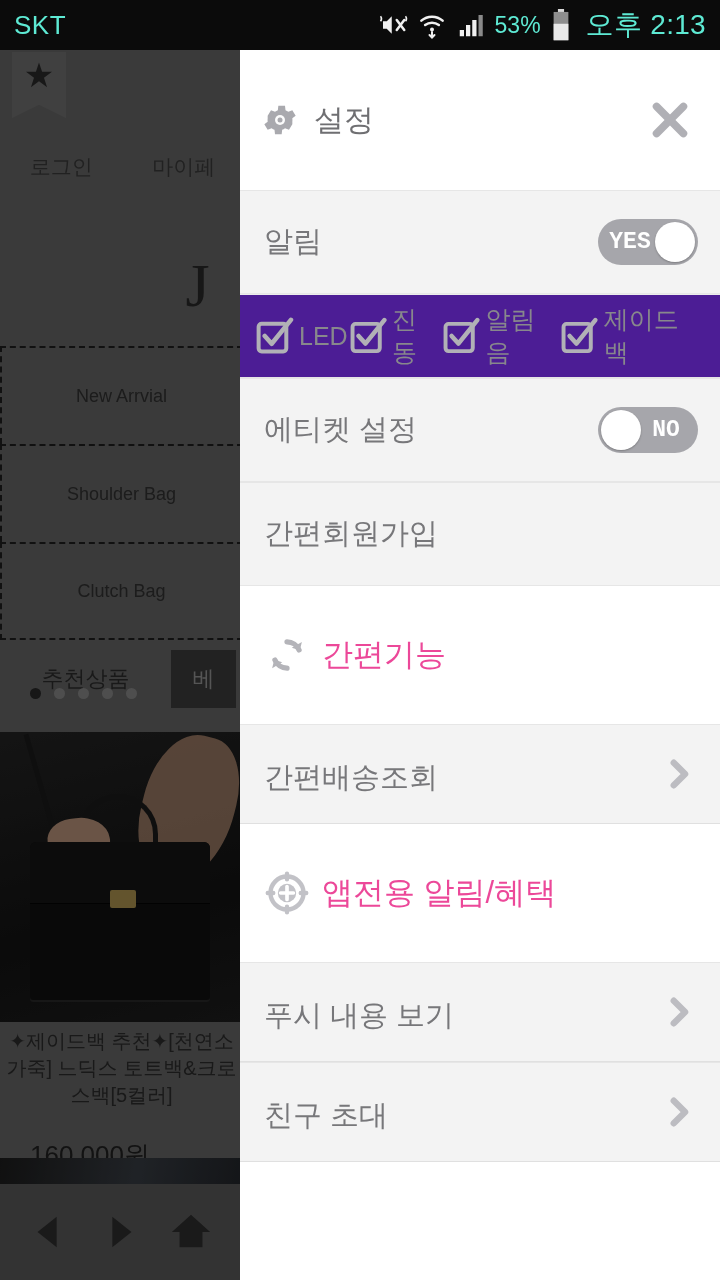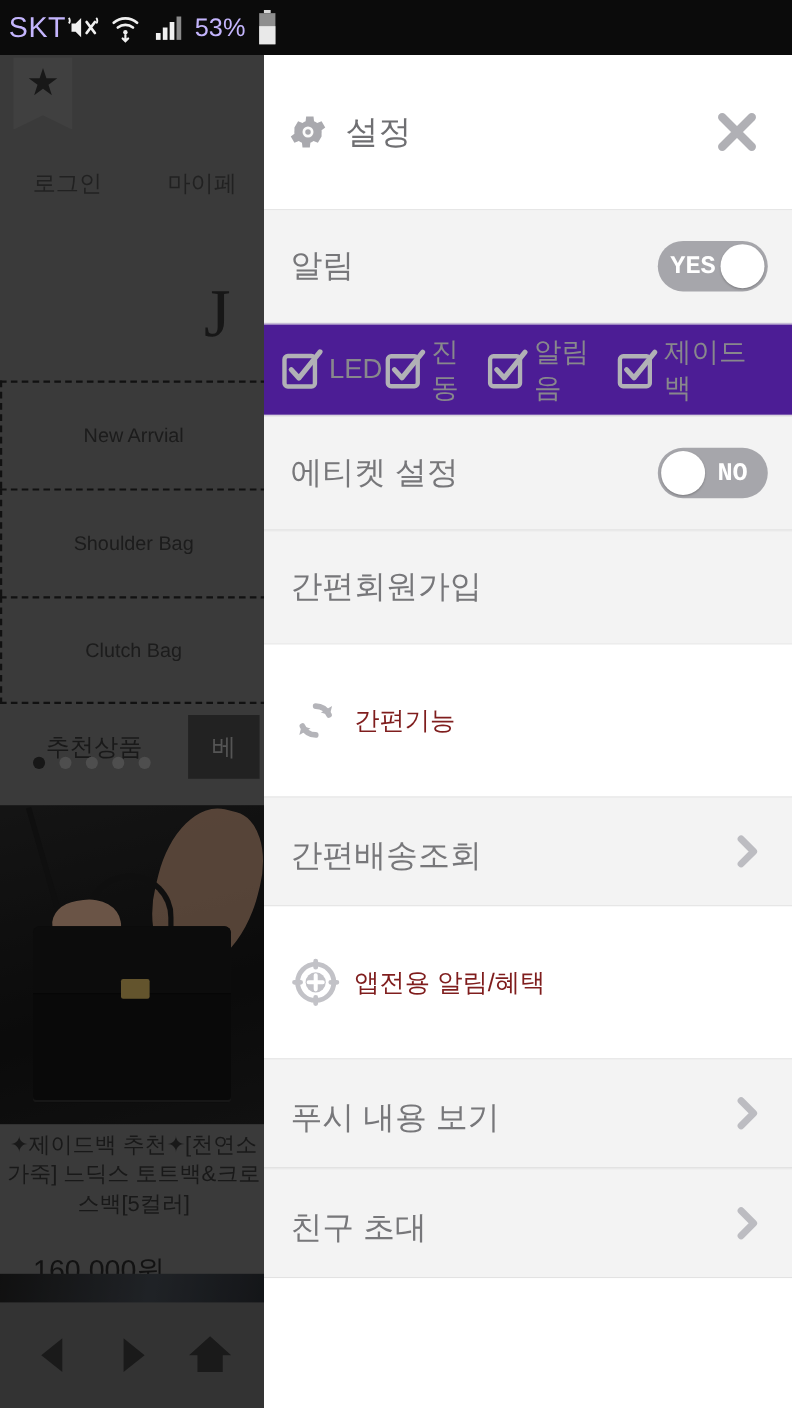--- a/index.html
+++ b/index.html
@@ -7,23 +7,23 @@
     width:720px; height:1280px;
     background:#000;
     font-family:"Liberation Sans","DejaVu Sans",sans-serif;
     overflow:hidden;
   }
   #screen { position:relative; width:720px; height:1280px; background:#fff; overflow:hidden; }
 
   
   #statusbar {
     position:absolute; top:0; left:0; width:720px; height:50px;
-    background:#0b0b0b; color:#c4b5fd;
-    display:flex; align-items:center; 
-    padding:0 8px;
+    background:#0b0b0b; color:#5eead4;
+    display:flex; align-items:center; justify-content:space-between;
+    padding:0 14px;
   }
   #statusbar .carrier { font-size:26px; letter-spacing:.5px; }
   #statusbar .right { display:flex; align-items:center; gap:9px; }
   .si { display:inline-flex; align-items:center; }
   .batt-pct { font-size:23px; margin-right:1px; }
   .time { font-size:28px; margin-left:6px; letter-spacing:.3px; }
 
   
   #bgapp {
     position:absolute; top:50px; left:0; width:720px; height:1230px;
@@ -174,21 +174,21 @@
     padding:0 18px 0 14px; background:#4c1d95;
     border-top:1px solid #ececec; border-bottom:1px solid #e4e4e4;
   }
   .chk { display:flex; align-items:center; gap:5px; }
   .chk .lbl { font-size:25px; color:#88888c; }
 
   .section {
     height:138px; display:flex; align-items:center; padding-left:24px; background:#fff;
   }
   .section .ico { width:46px; height:46px; display:flex; align-items:center; justify-content:center; }
-  .section .stitle { font-size:23px; color:#7f1d1d; margin-left:12px; }
+  .section .stitle { font-size:31px; color:#ec4899; margin-left:12px; }
 
   .navrow {
     height:100px; display:flex; align-items:center;
     padding:0 22px 0 24px; background:#f3f3f3;
     border-top:1px solid #e6e6e6; border-bottom:1px solid #e0e0e0;
   }
   .navrow .label { font-size:29px; color:#77777a; flex:1;margin-top:7px; }
   .navrow .chev { width:40px; display:flex; align-items:center; justify-content:center; }
 
   .spacer-w { background:#fff; }
@@ -225,20 +225,21 @@
         </svg>
       </span>
       <span class="batt-pct">53%</span>
       <span class="si">
         <svg width="20" height="32" viewBox="0 0 14 26">
           <rect x="4.5" y="0" width="5" height="2.4" fill="#d8d8d8"></rect>
           <rect x="1" y="2.4" width="12" height="23" fill="#8e8e8e"></rect>
           <rect x="1" y="12" width="12" height="13.4" fill="#e9e9e9"></rect>
         </svg>
       </span>
+      <span class="time">오후 2:13</span>
     </div>
   </div>
 
   <div id="bgapp">
     <div id="bg-inner">
 
       <div class="bookmark">
         <span class="star">★</span>
       </div>
 

